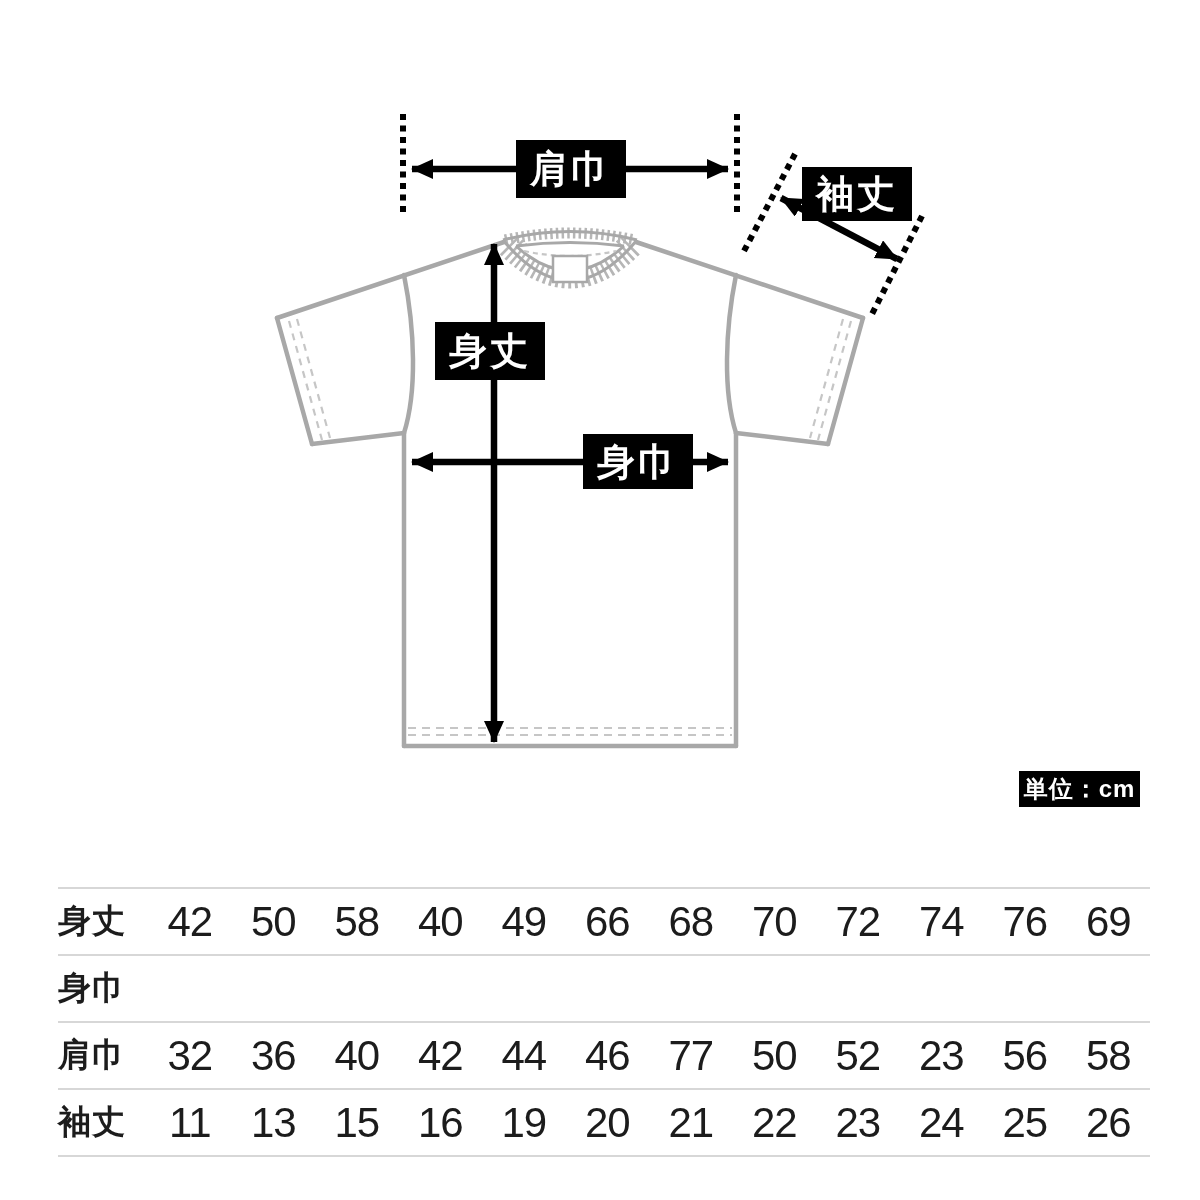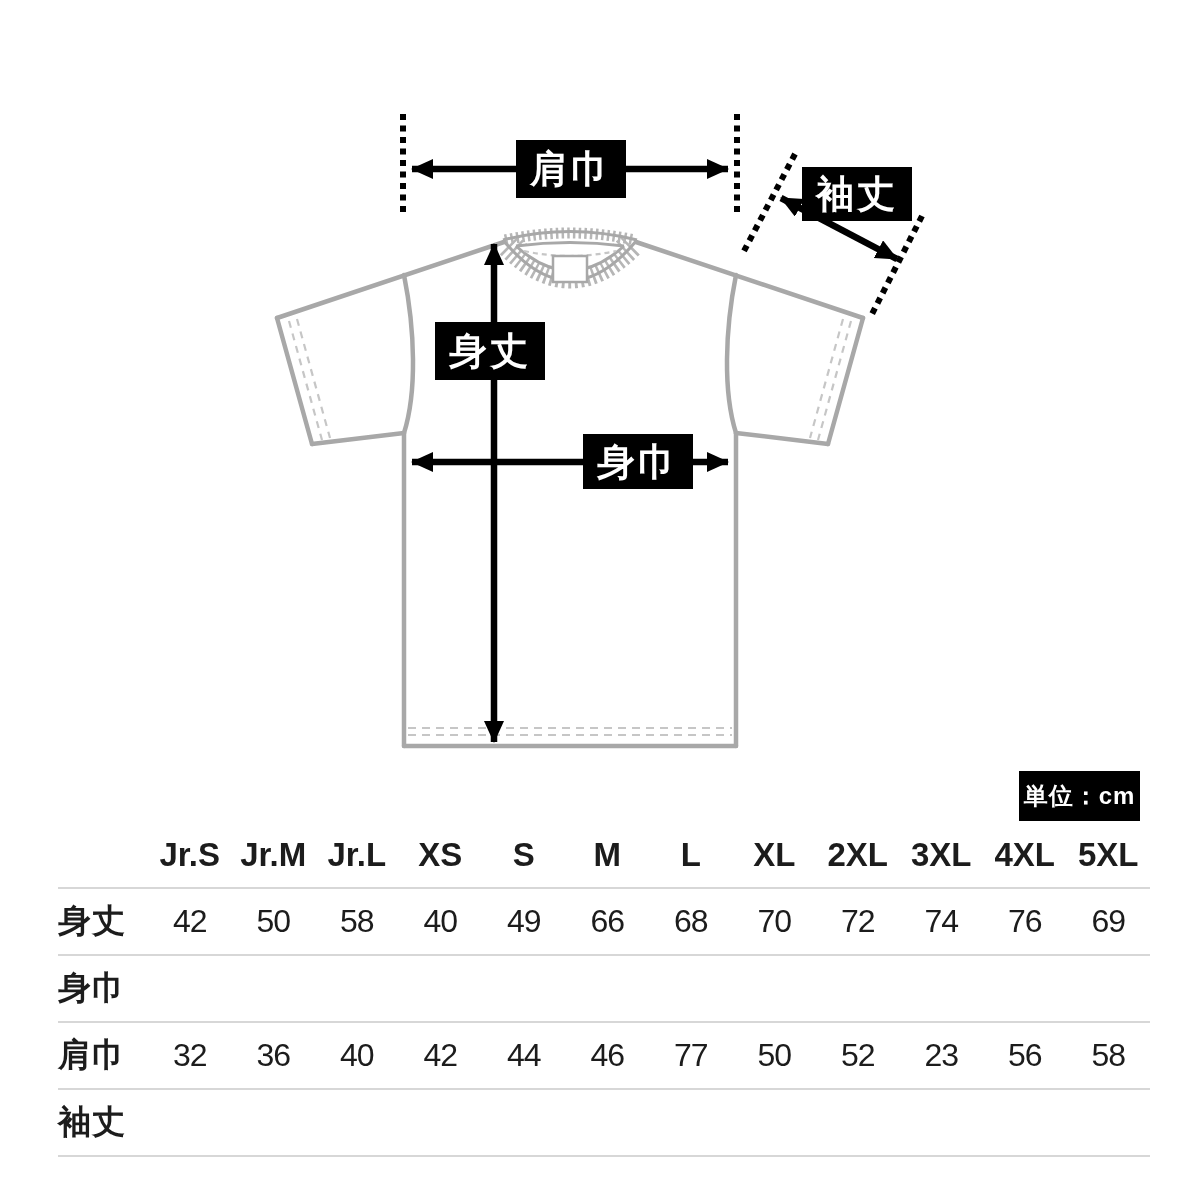--- a/index.html
+++ b/index.html
@@ -30,21 +30,21 @@
   }
   .tlabel{
     width:90px;flex:0 0 90px;display:flex;align-items:center;
     font-weight:700;font-size:33px;letter-spacing:1px;
   }
   .tcells{
     flex:1;display:grid;grid-template-columns:repeat(12,1fr);
   }
   .tcell{
     display:flex;align-items:center;justify-content:center;
-    font-size:32px;letter-spacing:-1px;white-space:nowrap;
+    font-size:42px;letter-spacing:-1px;white-space:nowrap;
   }
   .trow.header .tcell{font-weight:700;font-size:33px;letter-spacing:0;}
 </style>
 </head>
 <body>
 
 <div class="stage">
 
   <svg class="diagram" width="1200" height="1200" viewBox="0 0 1200 1200">
     <defs>
@@ -110,39 +110,25 @@
       <path d="M494,244 L494,742" stroke-width="6.5" marker-start="url(#ah)" marker-end="url(#ah)"></path>
       <path d="M412,462 L728,462" stroke-width="6.5" marker-start="url(#ah)" marker-end="url(#ah)"></path>
       <path d="M781,198 L897,259" stroke-width="6.5" marker-start="url(#ah)" marker-end="url(#ah)"></path>
     </g>
   </svg>
 
   <div class="chip" style="left:516px;top:140px;width:110px;height:58px;">肩巾</div>
   <div class="chip" style="left:802px;top:167px;width:110px;height:54px;">袖丈</div>
   <div class="chip" style="left:435px;top:322px;width:110px;height:58px;">身丈</div>
   <div class="chip" style="left:583px;top:434px;width:110px;height:55px;">身巾</div>
-  <div class="chip small" style="left:1019px;top:771px;width:121px;height:50px;">単位：cm</div>
+  <div class="chip small" style="left:1019px;top:771px;width:121px;height:36px;">単位：cm</div>
 
   <div class="size-table">
     <div class="trow header">
       <div class="tlabel"></div>
-      <div class="tcells">
-          <div class="tcell">Jr.S</div>
-          <div class="tcell">Jr.M</div>
-          <div class="tcell">Jr.L</div>
-          <div class="tcell">XS</div>
-          <div class="tcell">S</div>
-          <div class="tcell">M</div>
-          <div class="tcell">L</div>
-          <div class="tcell">XL</div>
-          <div class="tcell">2XL</div>
-          <div class="tcell">3XL</div>
-          <div class="tcell">4XL</div>
-          <div class="tcell">5XL</div>
-        </div>
     </div>
     <div class="trow">
       <div class="tlabel">身丈</div>
       <div class="tcells">
           <div class="tcell">42</div>
           <div class="tcell">50</div>
           <div class="tcell">58</div>
           <div class="tcell">40</div>
           <div class="tcell">49</div>
           <div class="tcell">66</div>
@@ -169,16 +155,30 @@
           <div class="tcell">77</div>
           <div class="tcell">50</div>
           <div class="tcell">52</div>
           <div class="tcell">23</div>
           <div class="tcell">56</div>
           <div class="tcell">58</div>
         </div>
     </div>
     <div class="trow">
       <div class="tlabel">袖丈</div>
+      <div class="tcells">
+          <div class="tcell">11</div>
+          <div class="tcell">13</div>
+          <div class="tcell">15</div>
+          <div class="tcell">16</div>
+          <div class="tcell">19</div>
+          <div class="tcell">20</div>
+          <div class="tcell">21</div>
+          <div class="tcell">22</div>
+          <div class="tcell">23</div>
+          <div class="tcell">24</div>
+          <div class="tcell">25</div>
+          <div class="tcell">26</div>
+        </div>
     </div>
   </div>
 
 </div>
 
 </body></html>

